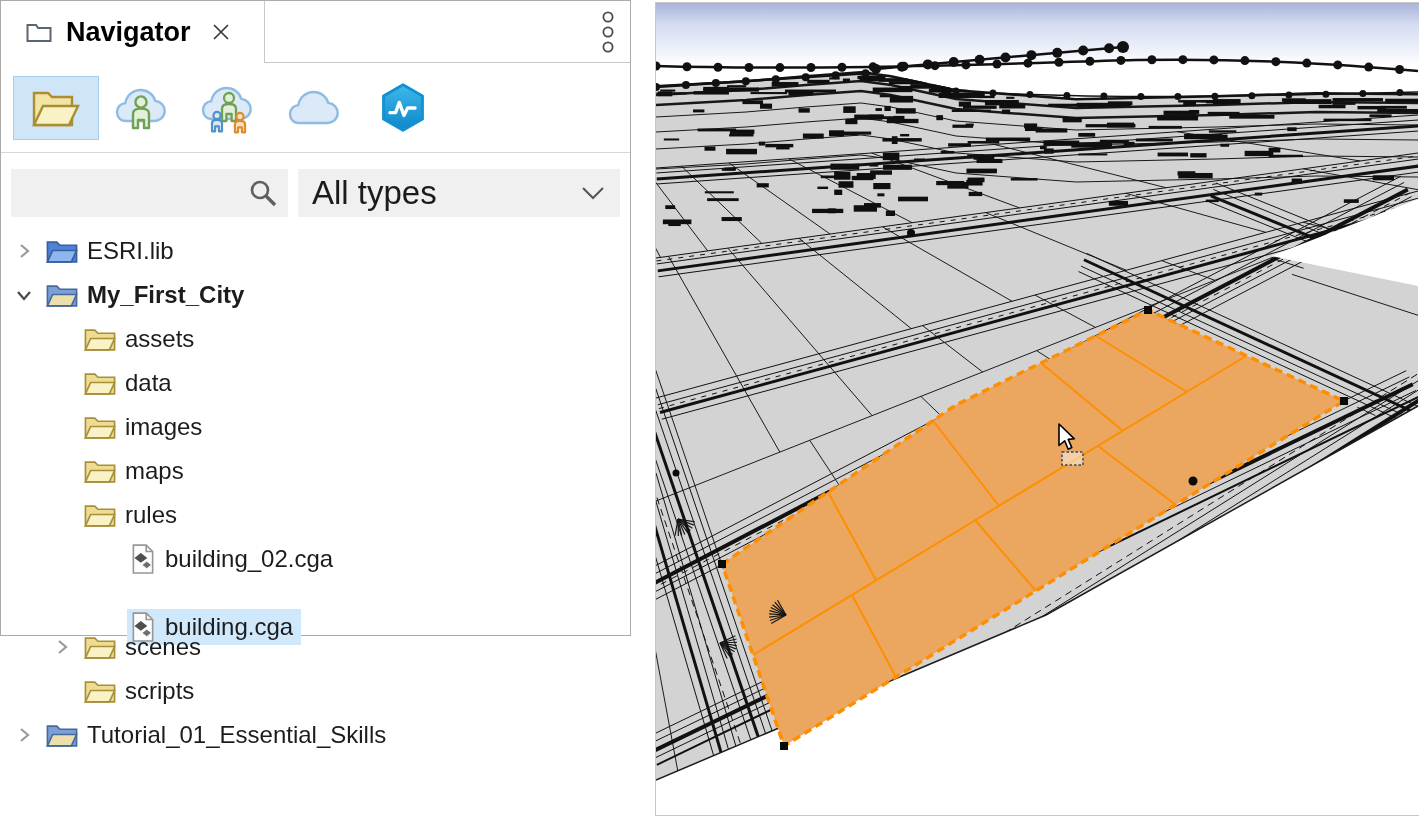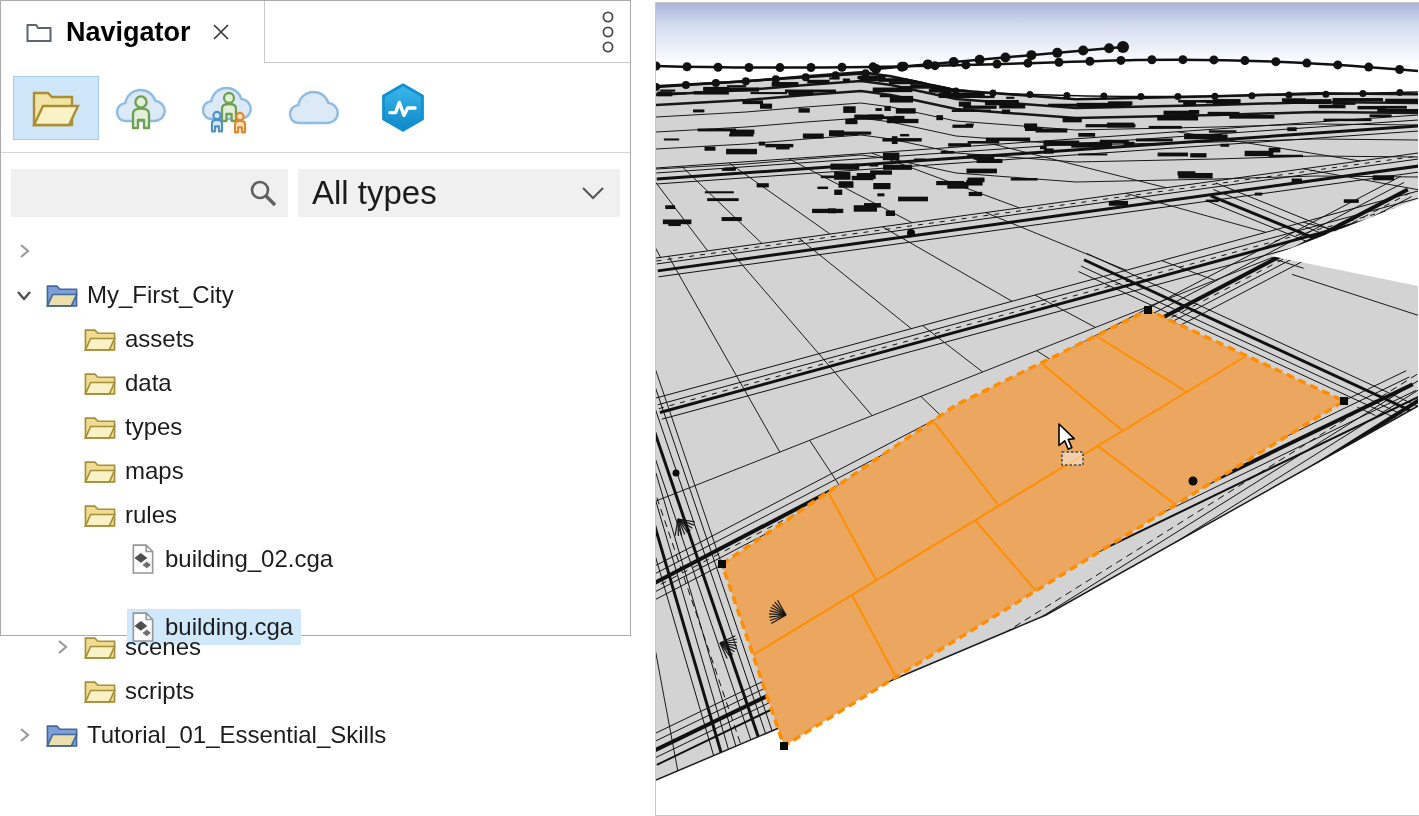--- a/index.html
+++ b/index.html
@@ -25,21 +25,21 @@
   .magicon{position:absolute;right:10px;top:10px;}
   .select{flex:1;margin-left:10px;background:#f0f0f0;display:flex;align-items:center;
           padding:0 14px 0 14px;cursor:default;}
   .select span{flex:1;font-size:33px;color:#1b1b1b;}
   .tree{margin-top:12px;font-size:24px;color:#1c1c1c;}
   .row{height:44px;display:flex;align-items:center;}
   .chev{width:30px;height:22px;flex:none;display:flex;align-items:center;justify-content:center;}
   .l1 .chev{margin-left:8px}.l2 .chev{margin-left:46px}.l3 .chev{margin-left:92px}
   .hl{display:inline-flex;align-items:center;gap:9px;padding:3px 8px 3px 3px;margin-left:4px;}
   .sel .hl{background:#cfe8fc;margin-top:47px;}
-  .b .lbl{font-weight:400;}
+  .b .lbl{font-weight:700;}
   .viewport{position:absolute;left:655px;top:2px;width:763px;height:812px;
             border:1px solid #c6c6c6;box-sizing:content-box;background:#fff;}
   svg{display:block}
 </style>
 </head>
 <body>
 
 <div class="panel">
   <div class="tabbar">
     <div class="tab">
@@ -138,20 +138,29 @@
     </div>
   </div>
 
   <div class="tree">
     <div class="row l1">
       <span class="chev">
         <svg width="18" height="20" viewBox="0 0 18 20">
             <path d="M6,4 L13,10 L6,16" fill="none" stroke="#9b9b9b" stroke-width="2.2"></path>
           </svg>
         </span>
+      <span class="hl">
+          <span>
+        <svg width="32" height="26" viewBox="0 0 30 25">
+          <path d="M1,4 h9 l3,3 h16 v16 h-28 z" fill="#4d82d8" stroke="#3a5f9e" stroke-width="1.6"></path>
+          <path d="M1,23 l5,-11 h23 l-5,11 z" fill="#8fb6ee" stroke="#3a5f9e" stroke-width="1.6"></path>
+            </svg>
+          </span>
+      <span class="lbl">ESRI.lib</span>
+        </span>
     </div>
     <div class="row l1 b">
       <span class="chev">
         <svg width="20" height="20" viewBox="0 0 20 20">
             <path d="M4,7 L10,14 L16,7" fill="none" stroke="#4f4f4f" stroke-width="2.4"></path>
           </svg>
         </span>
       <span class="hl">
           <span>
         <svg width="32" height="26" viewBox="0 0 30 25">
@@ -188,21 +197,21 @@
     </div>
     <div class="row l2">
       <span class="chev"></span>
       <span class="hl">
           <span>
         <svg width="32" height="26" viewBox="0 0 30 25">
           <path d="M1,4 h9 l3,3 h16 v16 h-28 z" fill="#eddc91" stroke="#a8903a" stroke-width="1.6"></path>
           <path d="M1,23 l5,-11 h23 l-5,11 z" fill="#f8f2c6" stroke="#a8903a" stroke-width="1.6"></path>
             </svg>
           </span>
-      <span class="lbl">types</span>
+      <span class="lbl">images</span>
         </span>
     </div>
     <div class="row l2">
       <span class="chev"></span>
       <span class="hl">
           <span>
         <svg width="32" height="26" viewBox="0 0 30 25">
           <path d="M1,4 h9 l3,3 h16 v16 h-28 z" fill="#eddc91" stroke="#a8903a" stroke-width="1.6"></path>
           <path d="M1,23 l5,-11 h23 l-5,11 z" fill="#f8f2c6" stroke="#a8903a" stroke-width="1.6"></path>
             </svg>

